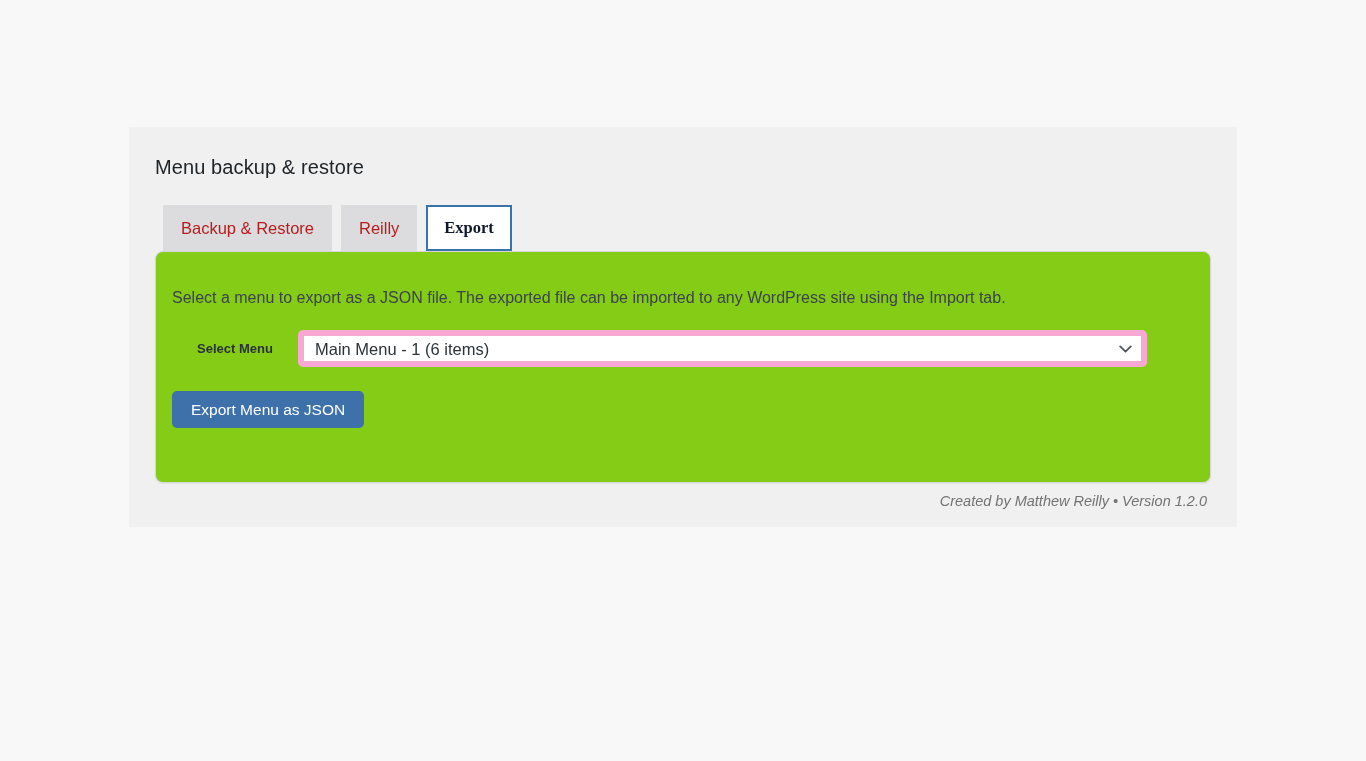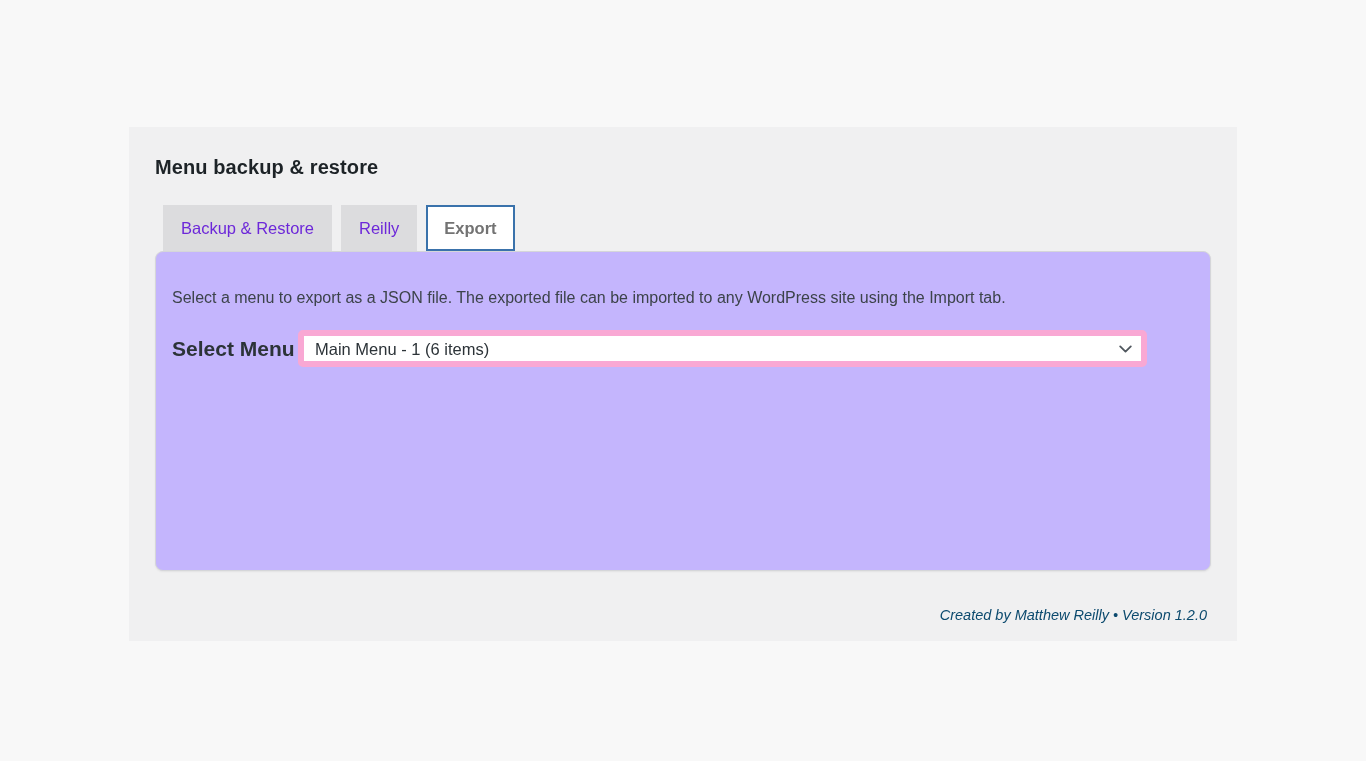--- a/index.html
+++ b/index.html
@@ -11,72 +11,74 @@
   }
   .admin-container {
     width: 1108px;
     margin: 127px auto 0;
     background: #f0f0f1;
     padding: 26px 26px 18px;
   }
   .page-title {
     font-size: 20px;
     line-height: 28px;
-    font-weight: 700;
+    font-weight: 400;
     color: #1d2327;
     letter-spacing: .1px;
   }
   .tabs {
     display: flex;
     gap: 9px;
     margin-top: 24px;
     margin-left: 8px;
     align-items: stretch;
   }
   .tab {
     height: 46px;
     background: #dcdcde;
     border: none;
-    color: #6d28d9;
+    color: #b91c1c;
     font-family: "Liberation Sans", sans-serif;
     font-size: 16.5px;
     padding: 0 18px;
     cursor: pointer;
   }
   .tab.active {
     background: #ffffff;
     border: 2px solid #3a72ab;
-    color: #737373;
+    color: #0f172a;
     font-weight: 700;
     padding: 0 16px;
+    font-family: Liberation Serif, serif;
   }
   .panel {
-    background: #c4b5fd;
+    background: #84cc16;
     border: 1px solid #d5d6d9;
     border-radius: 8px;
     box-shadow: 0 1px 2px rgba(0,0,0,0.06);
-    height: 320px;
+    height: 232px;
     padding: 34px 16px 0;
   }
   .panel-description {
     font-size: 16px;
     line-height: 24px;
     color: #3c434a;
   }
   .select-row {
     display: flex;
     align-items: center;
     margin-top: 20px;
     padding-right: 47px;
   }
   .select-label {
     flex: 0 0 126px;
-    font-size: 21px;
+    font-size: 13px;
     font-weight: 700;
     color: #2c3338;
+    text-align: center;
   }
   .select-wrap {
     position: relative;
     flex: 1;
   }
   .menu-select {
     width: 100%;
     height: 37px;
     -webkit-appearance: none;
     appearance: none;
@@ -104,25 +106,25 @@
     background: #3e71a9;
     color: #ffffff;
     border: none;
     border-radius: 5px;
     padding: 0 19px;
     font-family: "Liberation Sans", sans-serif;
     font-size: 15.5px;
     cursor: pointer;
   }
   .footer-credit {
-    margin-top: 36px;
+    margin-top: 10px;
     text-align: right;
     font-size: 14.5px;
     font-style: italic;
-    color: #0c4a6e;
+    color: #737373;
     padding-right: 4px;
   }
 </style>
 </head>
 <body>
 
 <div class="admin-container">
 
   <h1 class="page-title">Menu backup &amp; restore</h1>
 
@@ -143,18 +145,19 @@
           <option>Main Menu - 1 (6 items)</option>
         </select>
         <span class="chevron">
           <svg width="17" height="17" viewBox="0 0 16 16">
             <path d="M3 5.5l5 5 5-5" stroke="#50575e" stroke-width="1.7" fill="none" stroke-linecap="round" stroke-linejoin="round"></path>
           </svg>
         </span>
       </div>
     </div>
 
+    <button class="export-button">Export Menu as JSON</button>
 
   </div>
 
   <div class="footer-credit">Created by Matthew Reilly • Version 1.2.0</div>
 
 </div>
 
 </body></html>

